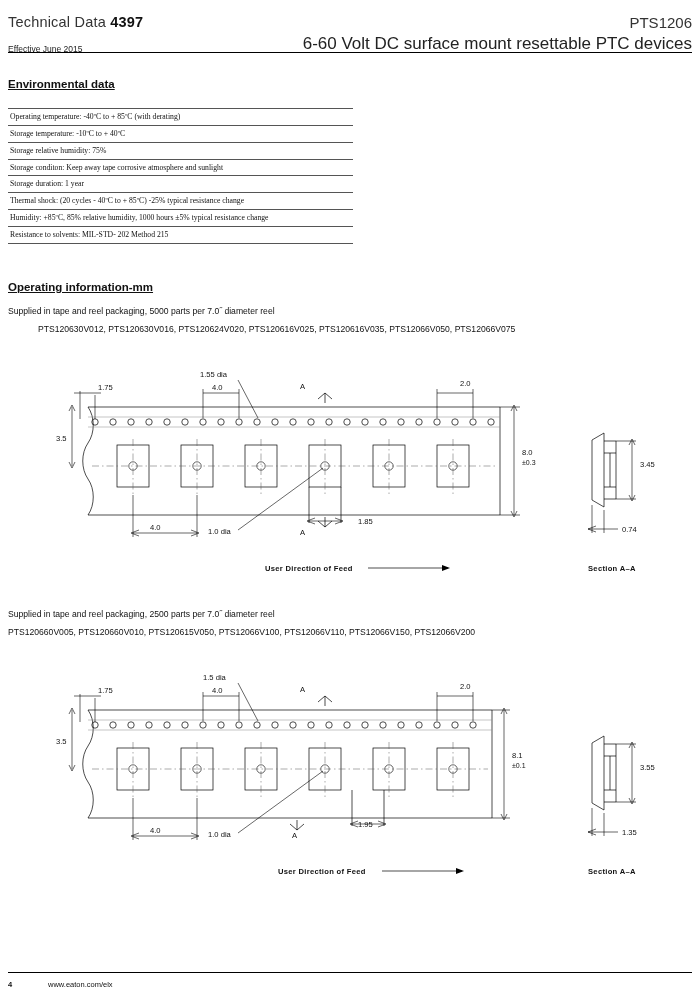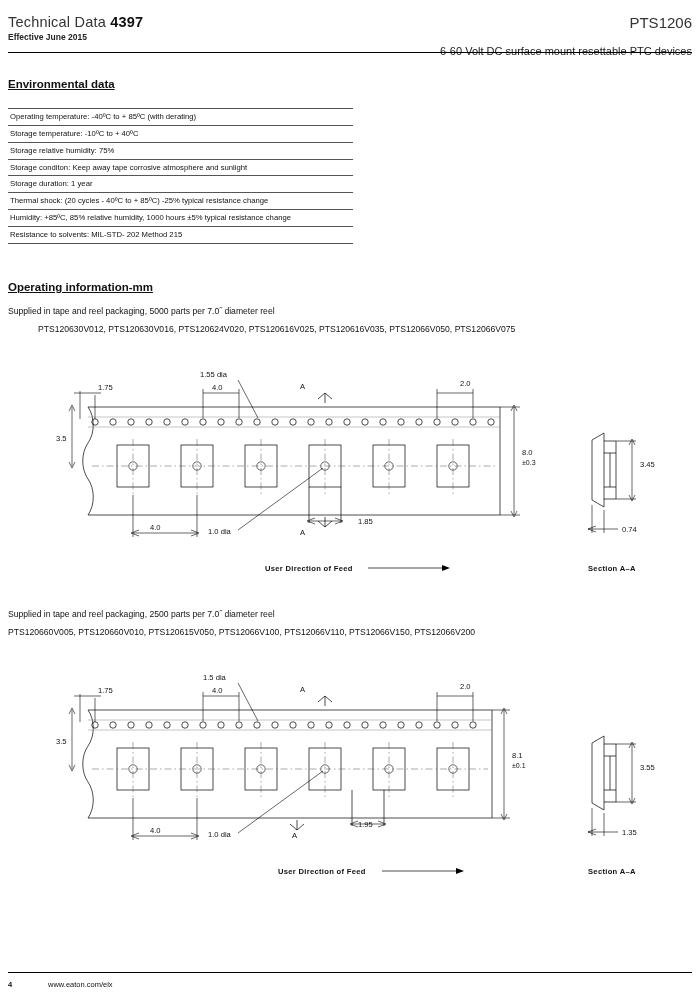--- a/index.html
+++ b/index.html
@@ -38,34 +38,34 @@
     font-size: 14.5px;
     color: #333333;
     letter-spacing: 0.2px;
   }
   .hdr-left-title b {
     color: #111111;
     font-weight: bold;
   }
   .hdr-left-sub {
     font-size: 8.5px;
-    font-weight: bold;
+    font-weight: normal;
     color: #222222;
-    margin-top: 2px;
+    margin-top: 14px;
   }
   .hdr-right-title {
     font-size: 15px;
     color: #333333;
     text-align: right;
   }
   .hdr-right-sub {
-    font-size: 11px;
+    font-size: 17px;
     color: #222222;
     text-align: left;
-    margin-top: 14px;
+    margin-top: 3px;
   }
   .hdr-rule {
     position: absolute;
     left: 8px;
     top: 52px;
     width: 684px;
     height: 1px;
     background: #000000;
   }
 
@@ -86,20 +86,21 @@
     width: 345px;
     border-collapse: collapse;
   }
   .env-table td {
     font-size: 7.7px;
     color: #111111;
     border-top: 0.7px solid #555555;
     border-bottom: 0.7px solid #555555;
     padding: 4px 2px 3px 2px;
     line-height: 1.15;
+    font-family: Liberation Serif, serif;
   }
 
   
   .body-text {
     position: absolute;
     font-size: 8.6px;
     color: #111111;
     line-height: 1.55;
   }
 

